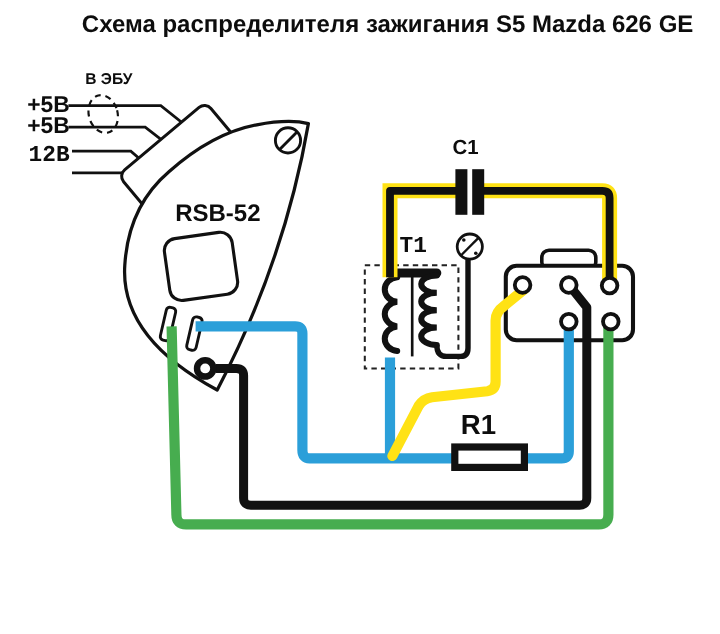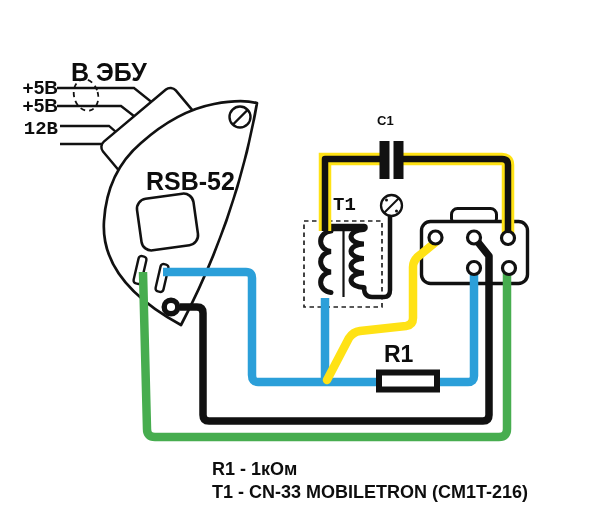--- a/index.html
+++ b/index.html
@@ -1,25 +1,25 @@
 <!DOCTYPE html>
 <html><head>
 <meta charset="utf-8">
 <style>
   html,body{margin:0;padding:0;background:#fff;}
   #stage{position:relative;width:600px;height:528px;background:#ffffff;overflow:hidden;
          font-family:"Liberation Sans","DejaVu Sans",sans-serif;}
   #schematic{position:absolute;left:0;top:0;}
   .lbl{position:absolute;font-weight:bold;color:#0d0d0d;white-space:nowrap;line-height:1.05;}
   .title{left:46px;right:0;top:11px;text-align:center;font-size:20px;}
-  .ecu{left:71px;top:59px;font-size:25px;}
+  .ecu{left:71px;top:59px;font-size:13px;}
   .pin{left:18px;width:40px;text-align:right;font-size:19px;}
   .pin1{top:78px;} .pin2{top:96px;} .pin3{top:120px;font-family:Liberation Mono, monospace;}
-  .rsb{left:146px;top:168px;font-size:25px;}
-  .c1{left:377px;top:114px;font-size:13px;}
+  .rsb{left:146px;top:168px;font-size:20px;}
+  .c1{left:377px;top:114px;font-size:17px;}
   .t1{left:333px;top:196px;font-size:19px;font-family:Liberation Mono, monospace;}
   .r1{left:384px;top:342px;font-size:23px;}
   .note{left:212px;font-size:18px;}
   .note1{top:460px;} .note2{top:483px;}
 </style>
 </head>
 <body>
 
 <div id="stage">
 
@@ -89,23 +89,22 @@
 
     <g fill="#fff" stroke="#111" stroke-width="3.2">
       <circle cx="435.5" cy="237.5" r="6.5"></circle>
       <circle cx="474" cy="237.5" r="6.5"></circle>
       <circle cx="508" cy="238" r="6.5"></circle>
       <circle cx="474" cy="268" r="6.5"></circle>
       <circle cx="509" cy="268" r="6.5"></circle>
     </g>
   </svg>
 
+  <div class="lbl title">Схема распределителя зажигания S5 Mazda 626 GE</div>
   <div class="lbl ecu">В ЭБУ</div>
   <div class="lbl pin pin1">+5В</div>
   <div class="lbl pin pin2">+5В</div>
   <div class="lbl pin pin3">12В</div>
   <div class="lbl rsb">RSB-52</div>
   <div class="lbl c1">C1</div>
   <div class="lbl t1">T1</div>
   <div class="lbl r1">R1</div>
-  <div class="lbl note note1">R1 - 1кОм</div>
-  <div class="lbl note note2">T1 - CN-33 MOBILETRON (CM1T-216)</div>
 </div>
 
 </body></html>

